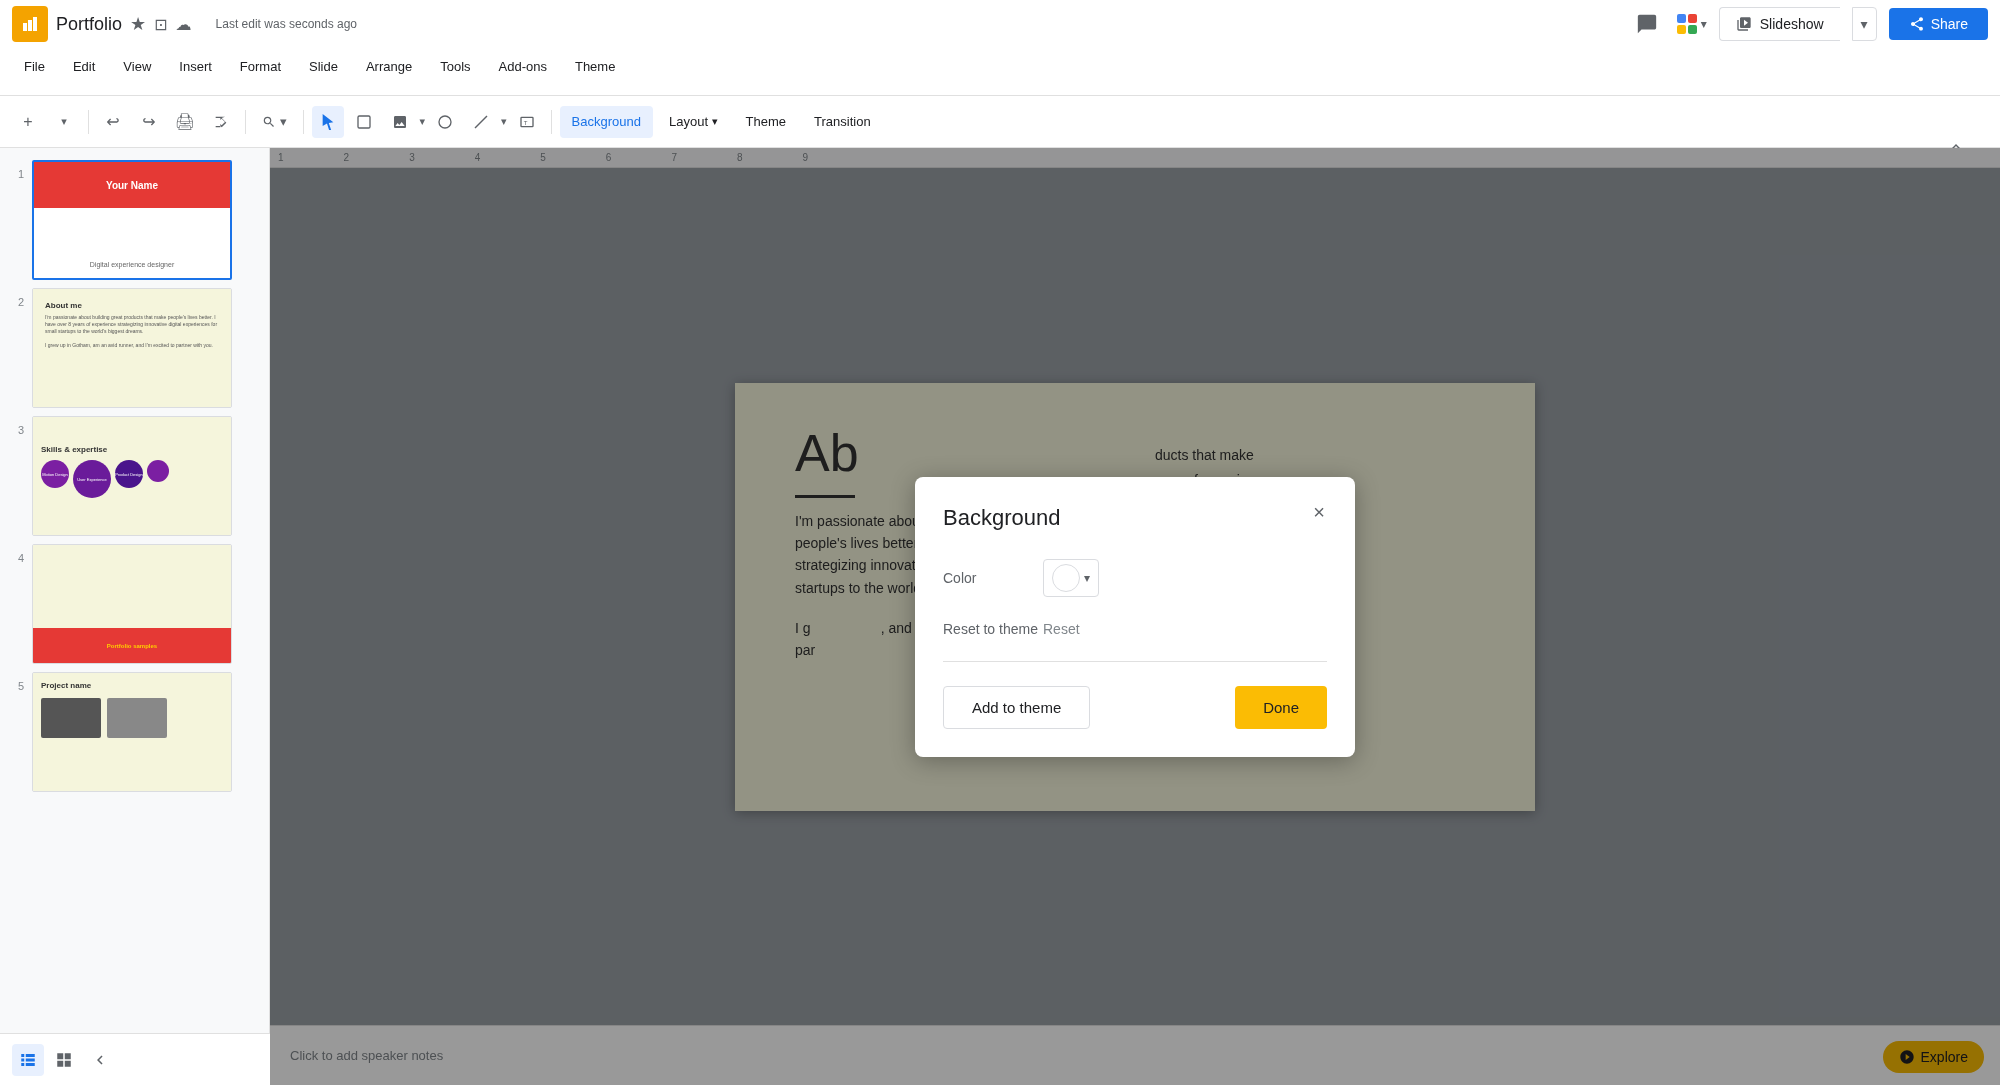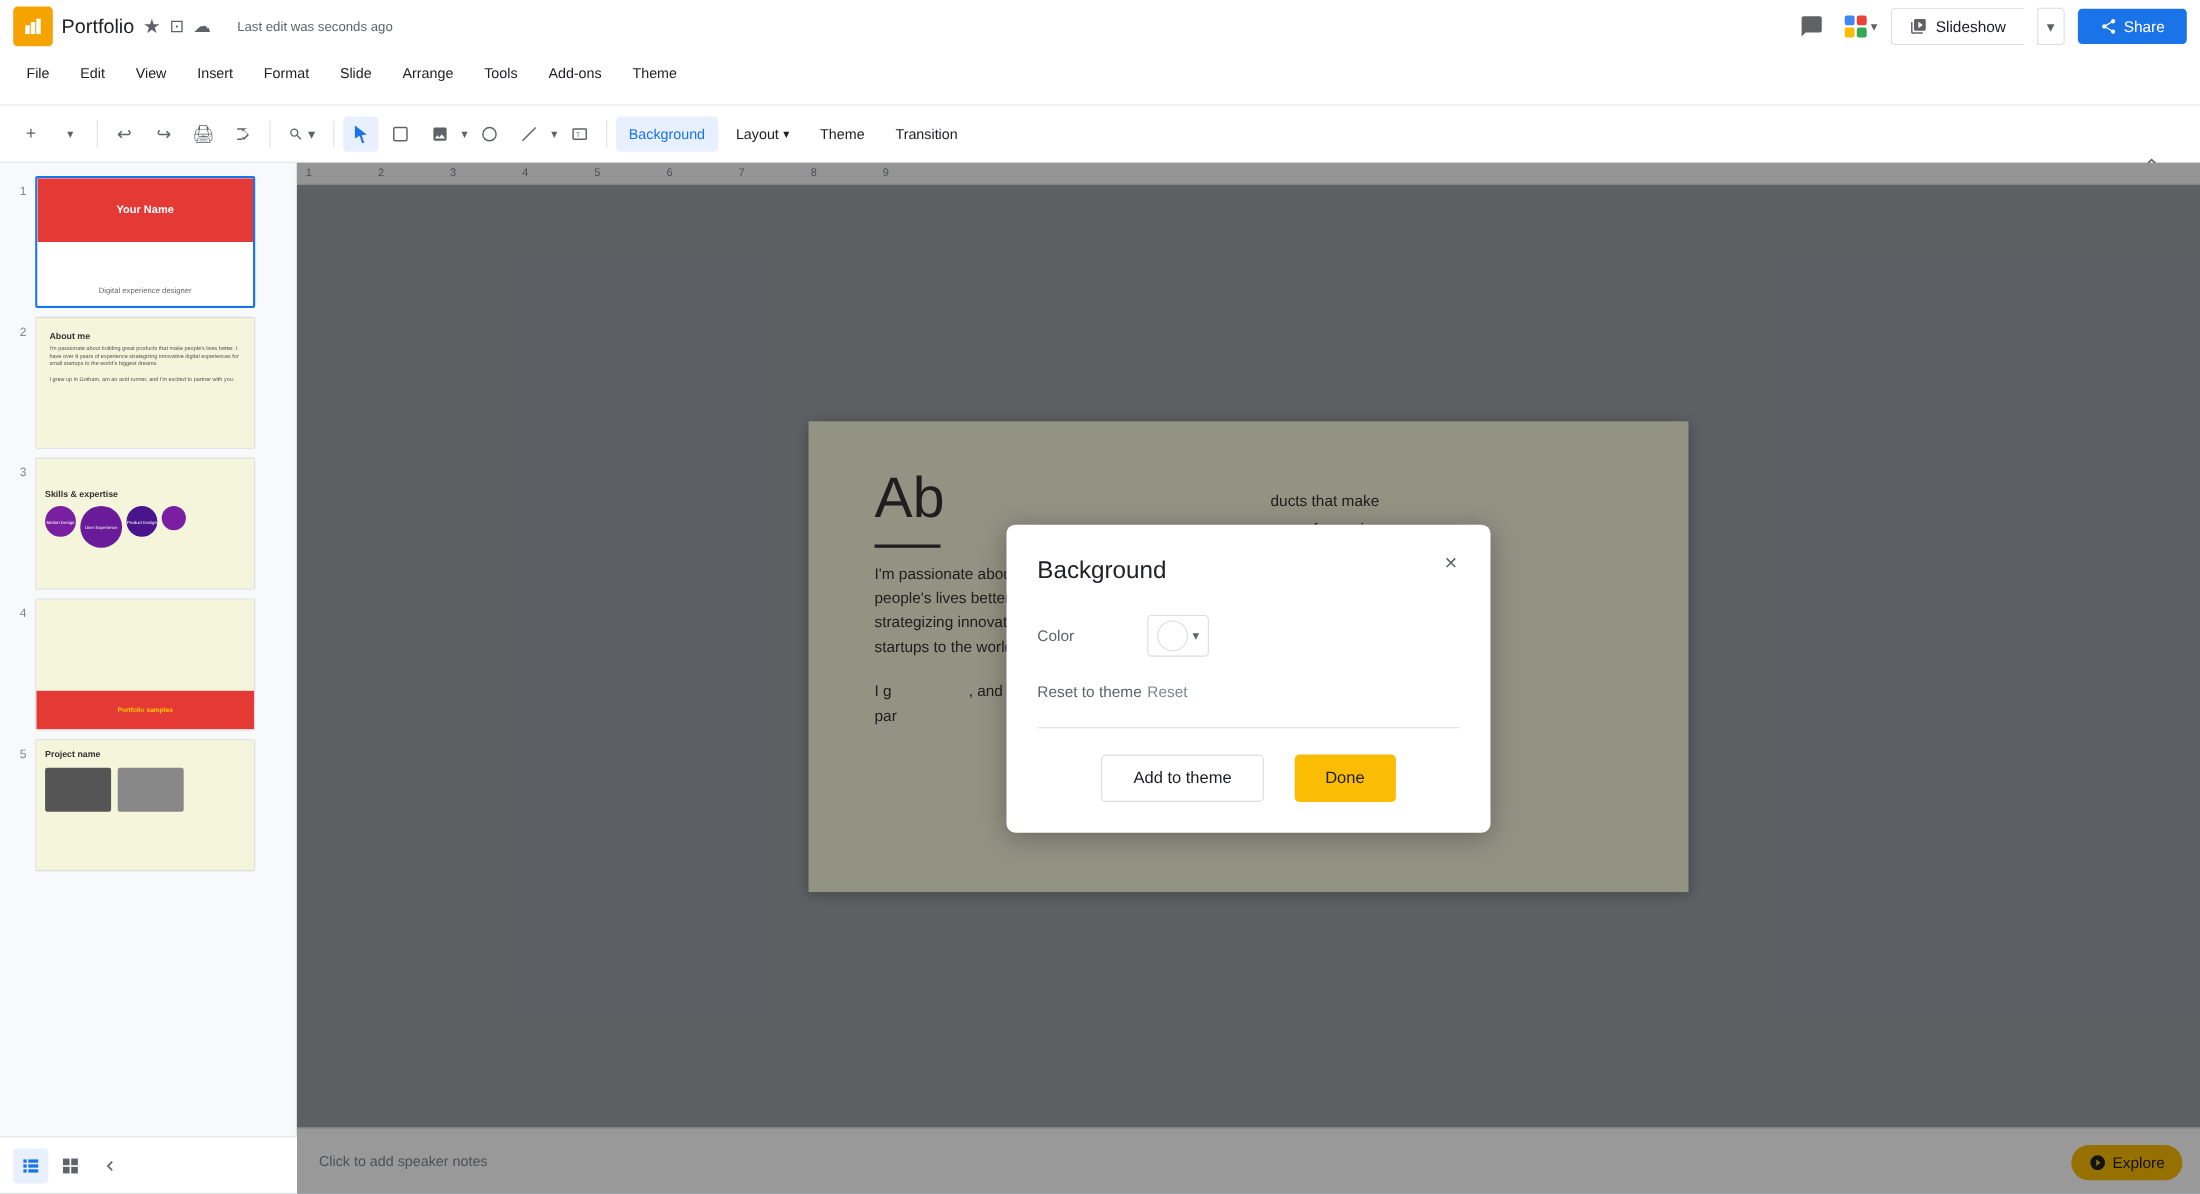--- a/index.html
+++ b/index.html
@@ -214,21 +214,21 @@
       background: #fff;
       border: 1px solid #dadce0;
       border-radius: 2px;
       overflow: hidden;
       position: relative;
       flex-shrink: 0;
     }
 
     
     .slide1-bg { background: #fff; width: 100%; height: 100%; position: relative; }
-    .slide1-red { position: absolute; top: 0; left: 0; right: 0; height: 58px; background: #e53935; display: flex; align-items: center; justify-content: center; }
+    .slide1-red { position: absolute; top: 0; left: 0; right: 0; height: 46px; background: #e53935; display: flex; align-items: center; justify-content: center; }
     .slide1-name { color: white; font-size: 10px; font-weight: bold; }
     .slide1-subtitle { position: absolute; bottom: 10px; left: 0; right: 0; text-align: center; font-size: 7px; color: #666; }
 
     
     .slide2-bg { background: #f5f5dc; width: 100%; height: 100%; padding: 12px; }
     .slide2-title { font-size: 8px; font-weight: bold; color: #333; margin-bottom: 4px; }
     .slide2-text { font-size: 5px; color: #555; line-height: 1.4; }
 
     
     .slide3-bg { background: #f5f5dc; width: 100%; height: 100%; padding: 8px; }
@@ -450,21 +450,21 @@
 
     .dialog-divider {
       height: 1px;
       background: #e0e0e0;
       margin: 16px 0 24px;
     }
 
     #dialog-actions {
       display: flex;
       gap: 28px;
-      justify-content: center;
+      justify-content: space-between;
     }
 
     #add-to-theme-btn {
       background: white;
       border: 1px solid #dadce0;
       color: #202124;
       font-size: 15px;
       padding: 12px 28px;
       border-radius: 4px;
       cursor: pointer;

